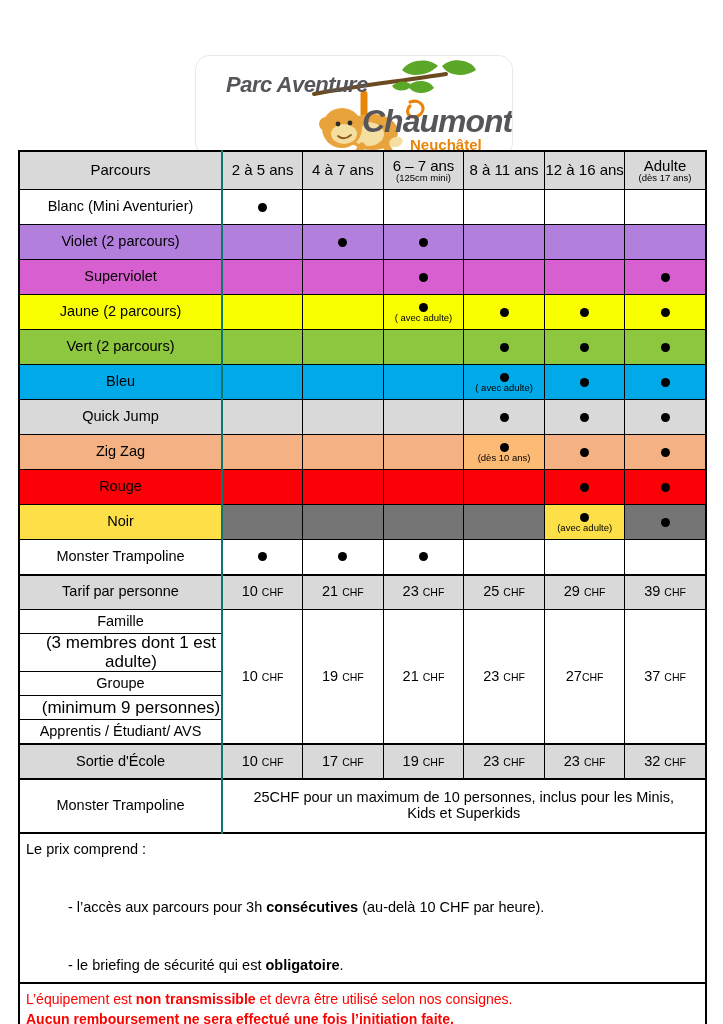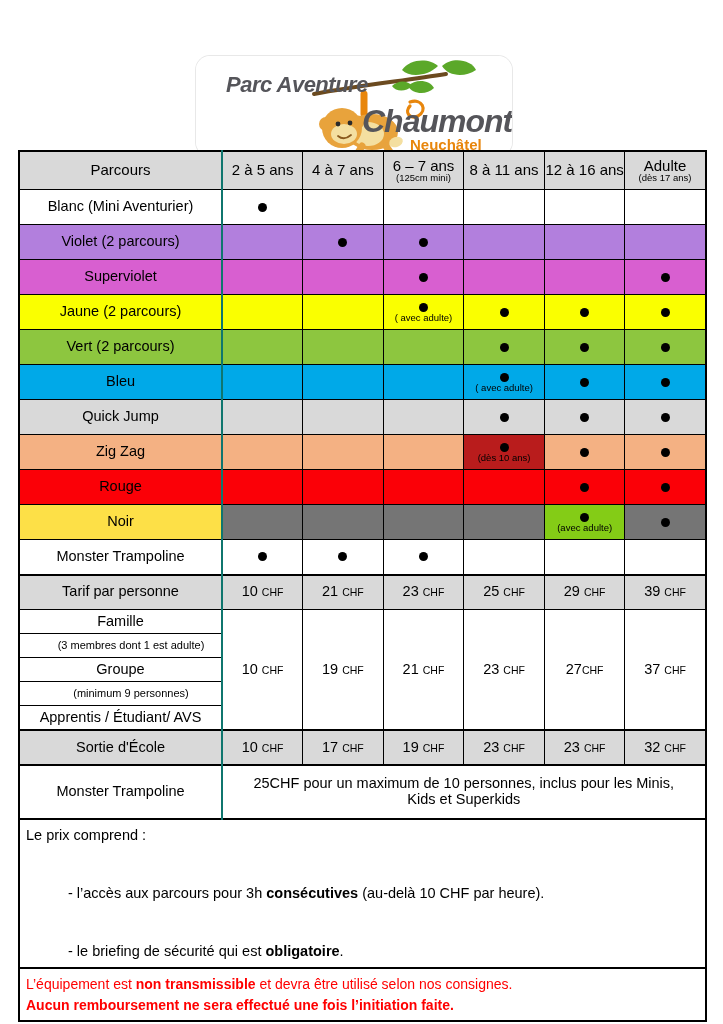--- a/index.html
+++ b/index.html
@@ -57,21 +57,21 @@
   }
   .note{display:block;font-size:9.5px;line-height:1.05;margin-top:1px;}
   .cell.has-note .dot{margin-top:1px;}
 
   
   .thick-top td{border-top:2px solid #000;}
   td.thick-left{border-left:2px solid #0f766e;}
 
   
   .pricelabel{height:23px;font-size:13.5px;padding:0 3px;background:#fff;}
-  .pricelabel.sm{font-size:11px;padding-left:21px;}
+  .pricelabel.sm{font-size:17px;padding-left:21px;}
   .priceval{font-size:16px;background:#fff;}
   .chf{font-size:10.5px;}
   .tarif-row td{background:#d9d9d9;height:32px;}
   .tarif-row .priceval{background:#d9d9d9;}
   .sortie-row td{background:#d9d9d9;height:33px;}
   .trampo-row td{height:52px;background:#fff;}
   .trampo-note{font-size:14.5px;line-height:1.35;padding:0 6px;}
 
   
   .foot td{padding:5px 6px;text-align:left;font-size:14.5px;line-height:1.5;}
@@ -257,21 +257,21 @@
           </td>
           <td class="cell" style="background:#d9d9d9">
             <span class="dot"></span>
           </td>
         </tr>
         <tr class="r">
           <td class="lbl" style="background:#f4b183">Zig Zag</td>
           <td class="cell thick-left" style="background:#f4b183"></td>
           <td class="cell" style="background:#f4b183"></td>
           <td class="cell" style="background:#f4b183"></td>
-          <td class="cell has-note" style="background:#b91c1c">
+          <td class="cell has-note" style="background:#fdba74">
             <span class="dot"></span>
             <span class="note">(dès 10 ans)</span>
           </td>
           <td class="cell" style="background:#f4b183">
             <span class="dot"></span>
           </td>
           <td class="cell" style="background:#f4b183">
             <span class="dot"></span>
           </td>
         </tr>
@@ -287,21 +287,21 @@
           <td class="cell" style="background:#fb0007">
             <span class="dot"></span>
           </td>
         </tr>
         <tr class="r">
           <td class="lbl" style="background:#fde047">Noir</td>
           <td class="cell thick-left" style="background:#757575"></td>
           <td class="cell" style="background:#757575"></td>
           <td class="cell" style="background:#757575"></td>
           <td class="cell" style="background:#757575"></td>
-          <td class="cell has-note" style="background:#84cc16">
+          <td class="cell has-note" style="background:#fde047">
             <span class="dot"></span>
             <span class="note">(avec adulte)</span>
           </td>
           <td class="cell" style="background:#757575">
             <span class="dot"></span>
           </td>
         </tr>
         <tr class="r">
           <td class="lbl" style="background:#ffffff">Monster Trampoline</td>
           <td class="cell thick-left" style="background:#ffffff">

